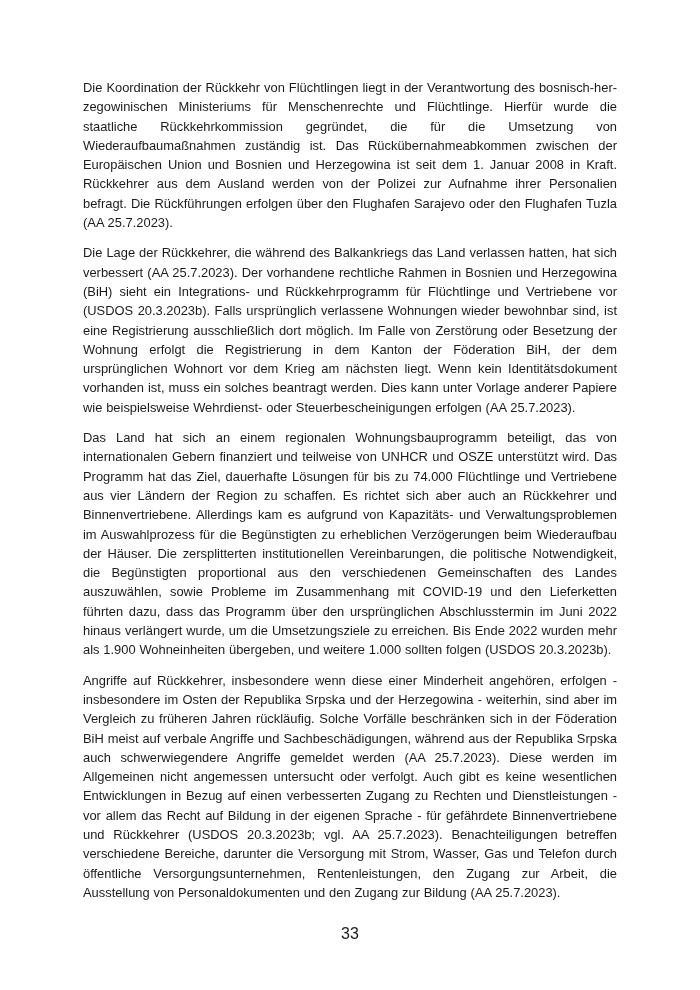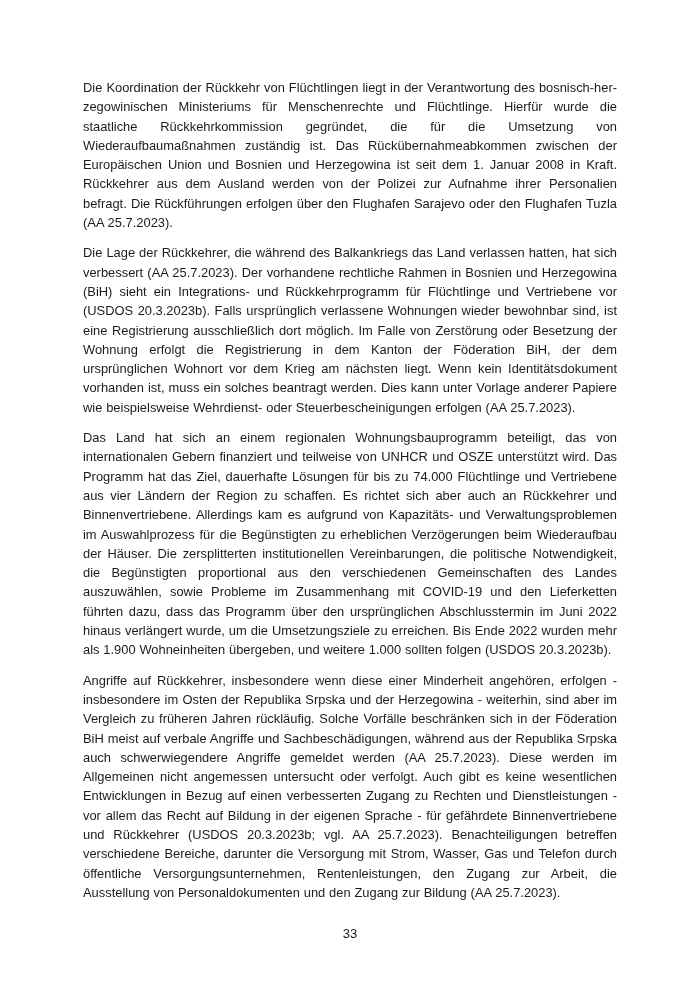--- a/index.html
+++ b/index.html
@@ -40,21 +40,21 @@
     text-decoration-thickness: 1px;
     text-underline-offset: 2.5px;
     color: inherit;
   }
   .footer {
     position: absolute;
     left: 0;
     top: 924px;
     width: 700px;
     text-align: center;
-    font-size: 13px;
+    font-size: 16px;
     line-height: 19.3px;
     color: #1b1b1b;
   }
 </style>
 </head>
 <body>
 
 <div class="page">
   <main class="content">
       <p class="para"><span>Die Koordination der Rückkehr von Flüchtlingen liegt in der Verantwortung des bosnisch-her­zegowinischen Ministeriums für Menschenrechte und Flüchtlinge. Hierfür wurde die staatliche Rückkehrkommission gegründet, die für die Umsetzung von Wiederaufbaumaßnahmen zustän­dig ist. Das Rückübernahmeabkommen zwischen der Europäischen Union und Bosnien und Herzegowina ist seit dem 1. Januar 2008 in Kraft. Rückkehrer aus dem Ausland werden von der Polizei zur Aufnahme ihrer Personalien befragt. Die Rückführungen erfolgen über den Flughafen Sarajevo oder den Flughafen Tuzla (</span><span class="cite">AA 25.7.2023</span><span>).</span></p>

